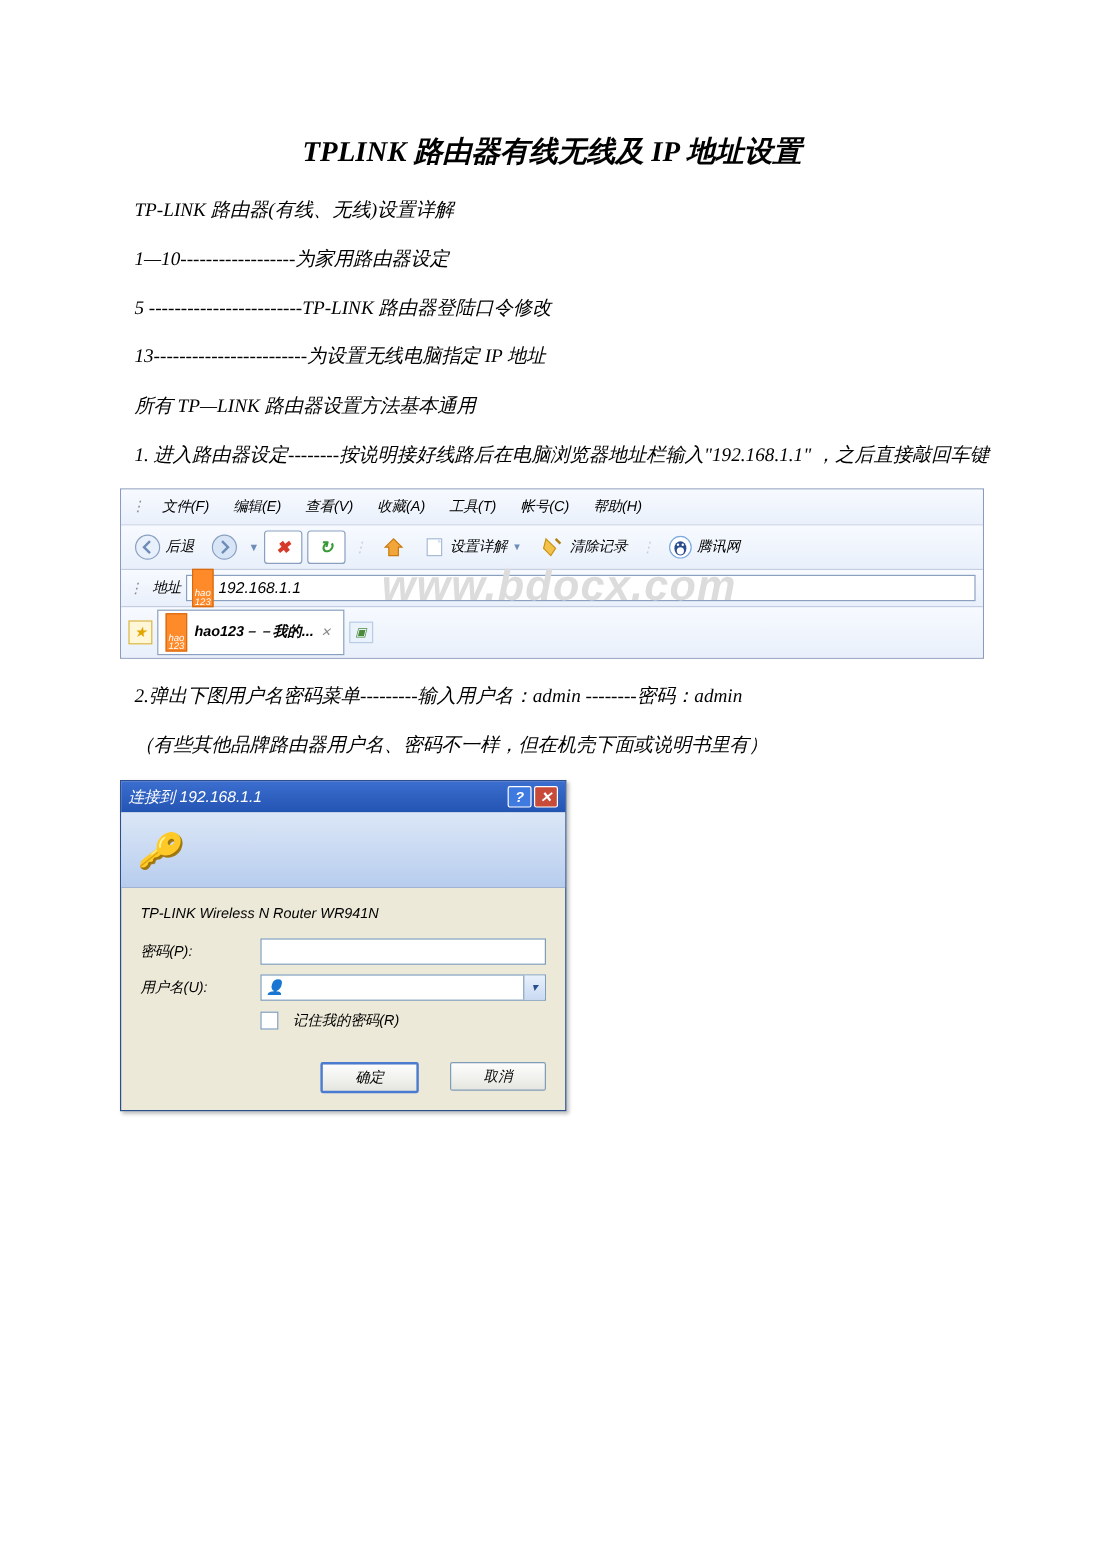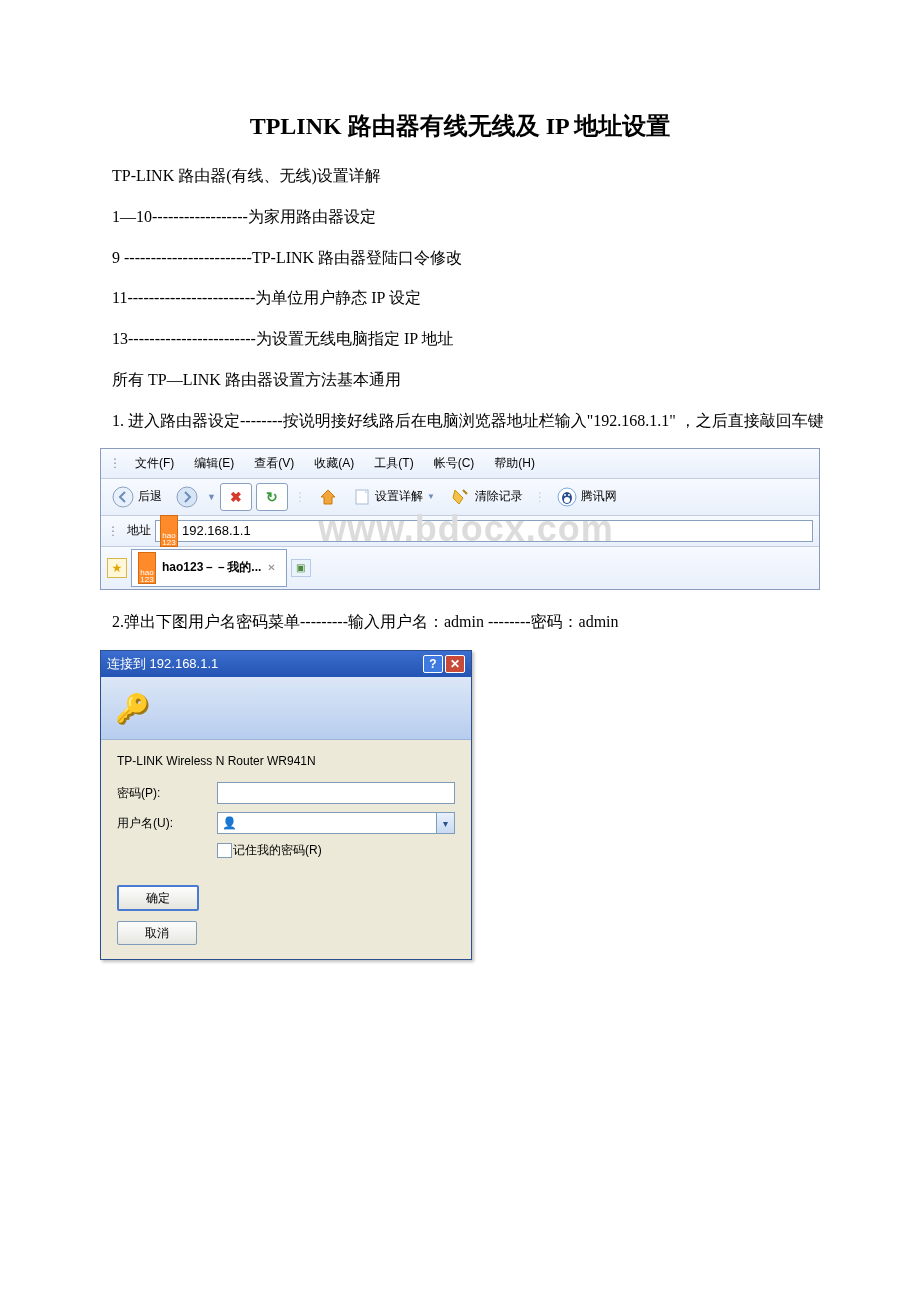--- a/index.html
+++ b/index.html
@@ -6,20 +6,21 @@
     margin: 0;
     padding: 0;
     background: #fff;
     font-family: "SimSun", "宋体", serif;
     font-size: 16px;
     color: #000;
     width: 920px;
   }
   .page {
     padding: 110px 80px 60px 80px;
+    font-style: italic;
   }
   h1.title {
     text-align: center;
     font-size: 24px;
     font-weight: bold;
     margin: 0 0 20px 0;
     font-family: "SimSun", "宋体", serif;
   }
   p.para {
     margin: 0 0 12px 0;
@@ -200,35 +201,34 @@
     display: flex;
     align-items: center;
     justify-content: center;
     color: #2b4f8e;
     font-size: 10px;
   }
   .dlg-check {
     margin-left: 100px;
     display: flex;
     align-items: center;
-    gap: 1px;
+    gap: 12px;
     margin-top: 6px;
   }
   .dlg-check .cb {
     width: 13px;
     height: 13px;
     border: 1px solid #7f9db9;
     background: #fff;
   }
   .dlg-buttons {
     display: flex;
     justify-content: flex-end;
-    gap: 10px;
+    gap: 26px;
     padding: 16px 16px 14px 16px;
-    flex-direction: column;
   }
   .dlg-buttons .btn {
     width: 78px;
     height: 22px;
     border: 1px solid #7f9db9;
     background: linear-gradient(#fdfdfd, #e6e6e0);
     display: inline-flex;
     align-items: center;
     justify-content: center;
     border-radius: 2px;
@@ -262,22 +262,21 @@
   }
 </style>
 </head>
 <body>
 
 <div class="page">
   <h1 class="title">TPLINK 路由器有线无线及 IP 地址设置</h1>
 
   <p class="para">TP-LINK 路由器(有线、无线)设置详解</p>
   <p class="para">1—10------------------为家用路由器设定</p>
-  <p class="para">9 ------------------------TP-LINK 路由器登陆口令修改</p>
-  <p class="para">11------------------------为单位用户静态 IP 设定</p>
+  <p class="para">5 ------------------------TP-LINK 路由器登陆口令修改</p>
   <p class="para">13------------------------为设置无线电脑指定 IP 地址</p>
   <p class="para">所有 TP—LINK 路由器设置方法基本通用</p>
   <p class="para noindent" style="text-indent:2em;">1. 进入路由器设定--------按说明接好线路后在电脑浏览器地址栏输入"192.168.1.1" ，之后直接敲回车键</p>
 
   <div class="browser-box">
     <div class="menubar">
       <span style="color:#888;padding-right:4px;">⋮</span>
       <span class="mitem">文件(F)</span>
       <span class="mitem">编辑(E)</span>
       <span class="mitem">查看(V)</span>
@@ -358,20 +357,21 @@
         <span style="font-weight:bold;">hao123－－我的...</span>
         <span style="color:#888;font-size:10px;">✕</span>
       </div>
       <span style="width:18px;height:16px;border:1px solid #b9cbe4;background:#eaf2fc;display:inline-flex;align-items:center;justify-content:center;">
         <span style="color:#4a8a3a;font-size:10px;">▣</span>
       </span>
     </div>
   </div>
 
   <p class="para">2.弹出下图用户名密码菜单---------输入用户名：admin --------密码：admin</p>
+  <p class="para">（有些其他品牌路由器用户名、密码不一样，但在机壳下面或说明书里有）</p>
 
   <div class="dialog">
     <div class="dlg-title">
       <span>连接到 192.168.1.1</span>
       <span class="btns">
         <span class="tbtn help">?</span>
         <span class="tbtn">✕</span>
       </span>
     </div>
     <div class="dlg-banner">

